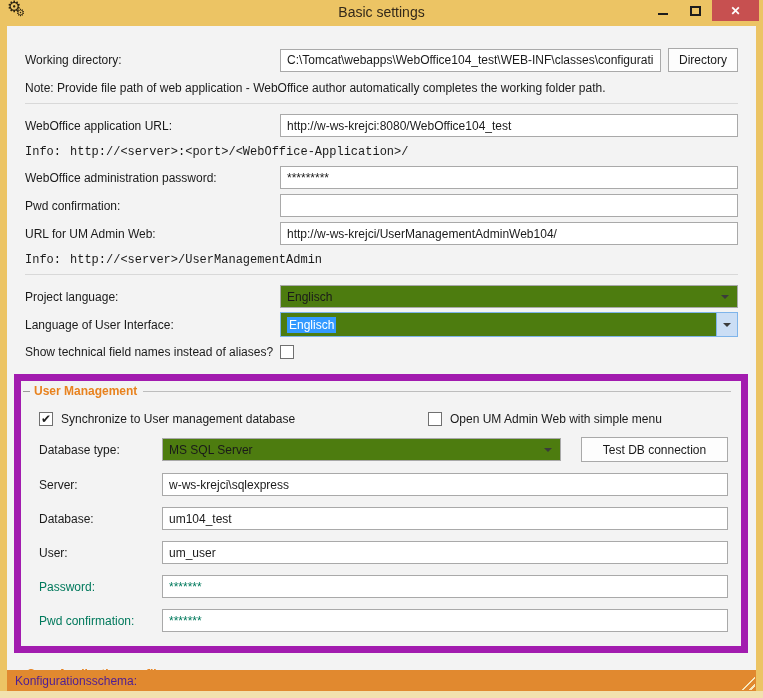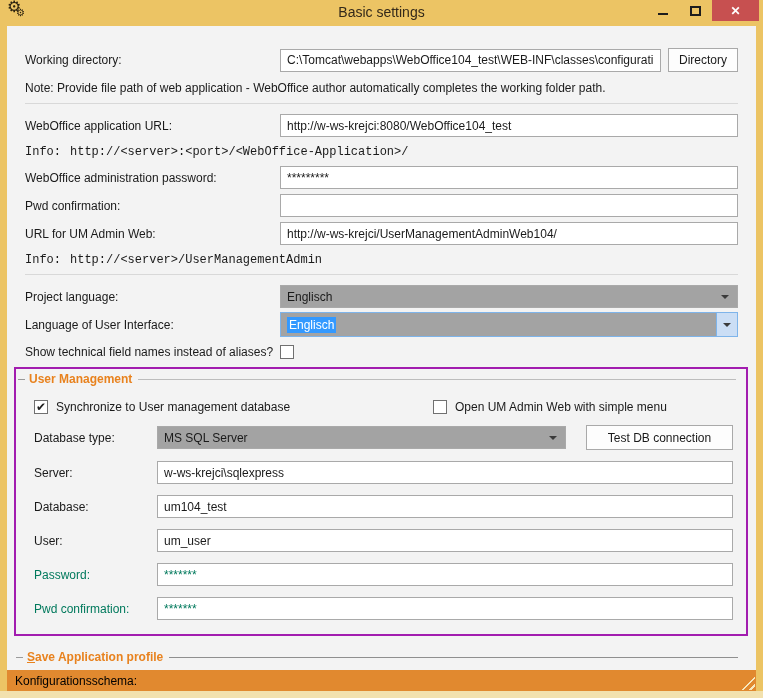--- a/index.html
+++ b/index.html
@@ -38,36 +38,36 @@
   .note { margin:9px 0 8px 0; }
   .sep { height:1px; background:#D8D8D8; margin:2px 0 10px 0; }
   .info-row { display:flex; margin:8px 0 7px 0;font-family:Liberation Mono, monospace; }
   .info-lbl { width:45px; flex-shrink:0; }
   .btn {
     background:#FDFDFD; border:1px solid #A9A9A9; font-size:12px; color:#1a1a1a;
     display:flex; align-items:center; justify-content:center; cursor:default;
   }
   .dir-btn { width:70px; height:24px; margin-left:7px; flex-shrink:0; }
   
-  .dd { position:relative; flex:1; height:23px; border:1px solid #A9A9A9; background:#a3a3a3;
+  .dd { position:relative; flex:1; height:23px; border:1px solid #A9A9A9; background:#4d7c0f;
         display:flex; align-items:center; padding:0 22px 0 6px; min-width:0; }
   .dd-arrow { position:absolute; right:8px; top:50%; margin-top:-2px;
               width:0; height:0; border-left:4px solid transparent;
               border-right:4px solid transparent; border-top:4px solid #3b3b3b; }
   .dd.focused { border:1px solid #7EB4EA; height:25px; }
   .dd.focused .sel-text { background:#3399FF; color:#fff; padding:1px 2px; }
   .dd-btn { position:absolute; right:0; top:0; bottom:0; width:21px; background:#CBDEF5;
             border-left:1px solid #7EB4EA; display:flex; align-items:center; justify-content:center; }
   .dd-btn .dd-arrow { position:static; margin:0; }
   
   .checkbox { width:14px; height:14px; border:1px solid #707070; background:#fff;
               display:flex; align-items:center; justify-content:center;
               font-size:12px; line-height:12px; color:#1d1d1d; flex-shrink:0; }
   
-  .group { margin:8px -10px 0 -11px; border:2px solid #a21caf; padding-bottom:14px; }
+  .group { margin:15px -10px 0 -11px; border:7px solid #a21caf; padding-bottom:14px; }
   .fieldset-head { display:flex; align-items:center; font-weight:bold; color:#E8821E; }
   .group .fieldset-head { margin:3px 10px 0 2px; }
   .dashline { width:7px; height:1px; background:#9a9a9a; flex-shrink:0; }
   .fieldset-head .head-text { margin:0 6px 0 4px; white-space:nowrap; }
   .headline { flex:1; height:1px; background:#BDBDBD; margin-top:1px; }
   .g-row { display:flex; align-items:center; margin-top:11px; padding:0 13px 0 18px; }
   .g-lbl { width:123px; flex-shrink:0; }
   .check-item { display:flex; align-items:center; gap:8px; }
   .sync-row { margin-top:14px; margin-bottom:4px; }
   .sync-left { flex:1; }
@@ -75,21 +75,21 @@
   .test-btn { width:147px; height:25px; margin-left:20px; flex-shrink:0; }
   .green .g-lbl { color:#00795C; }
   .green .tfield { color:#00795C; }
   
   .save-head { margin:14px 0 0 -9px; }
   .save-head .headline { background:#8F8F8F; }
   .u { text-decoration:underline; }
   .overwrite-lbl { width:340px; flex-shrink:0; }
   
   .statusbar { position:absolute; left:7px; right:7px; bottom:7px; height:21px;
-               background:#E1892F; color:#000000; font-size:12px;
+               background:#E1892F; color:#4c1d95; font-size:12px;
                display:flex; align-items:center; padding-left:8px; }
   .grip { position:absolute; right:1px; bottom:1px; width:14px; height:14px;
           background:repeating-linear-gradient(135deg, #F6E7BE 0 2px, rgba(0,0,0,0) 2px 5px);
           clip-path:polygon(100% 0, 0 100%, 100% 100%); }
   .bottom-strip { position:absolute; left:0; right:0; bottom:0; height:7px; background:#F2E1AE; }
   .mt4 { margin-top:4px; } .mt5 { margin-top:5px; } .mt7 { margin-top:8px; } .mt8 { margin-top:8px; }
 </style>
 </head>
 <body>
 

